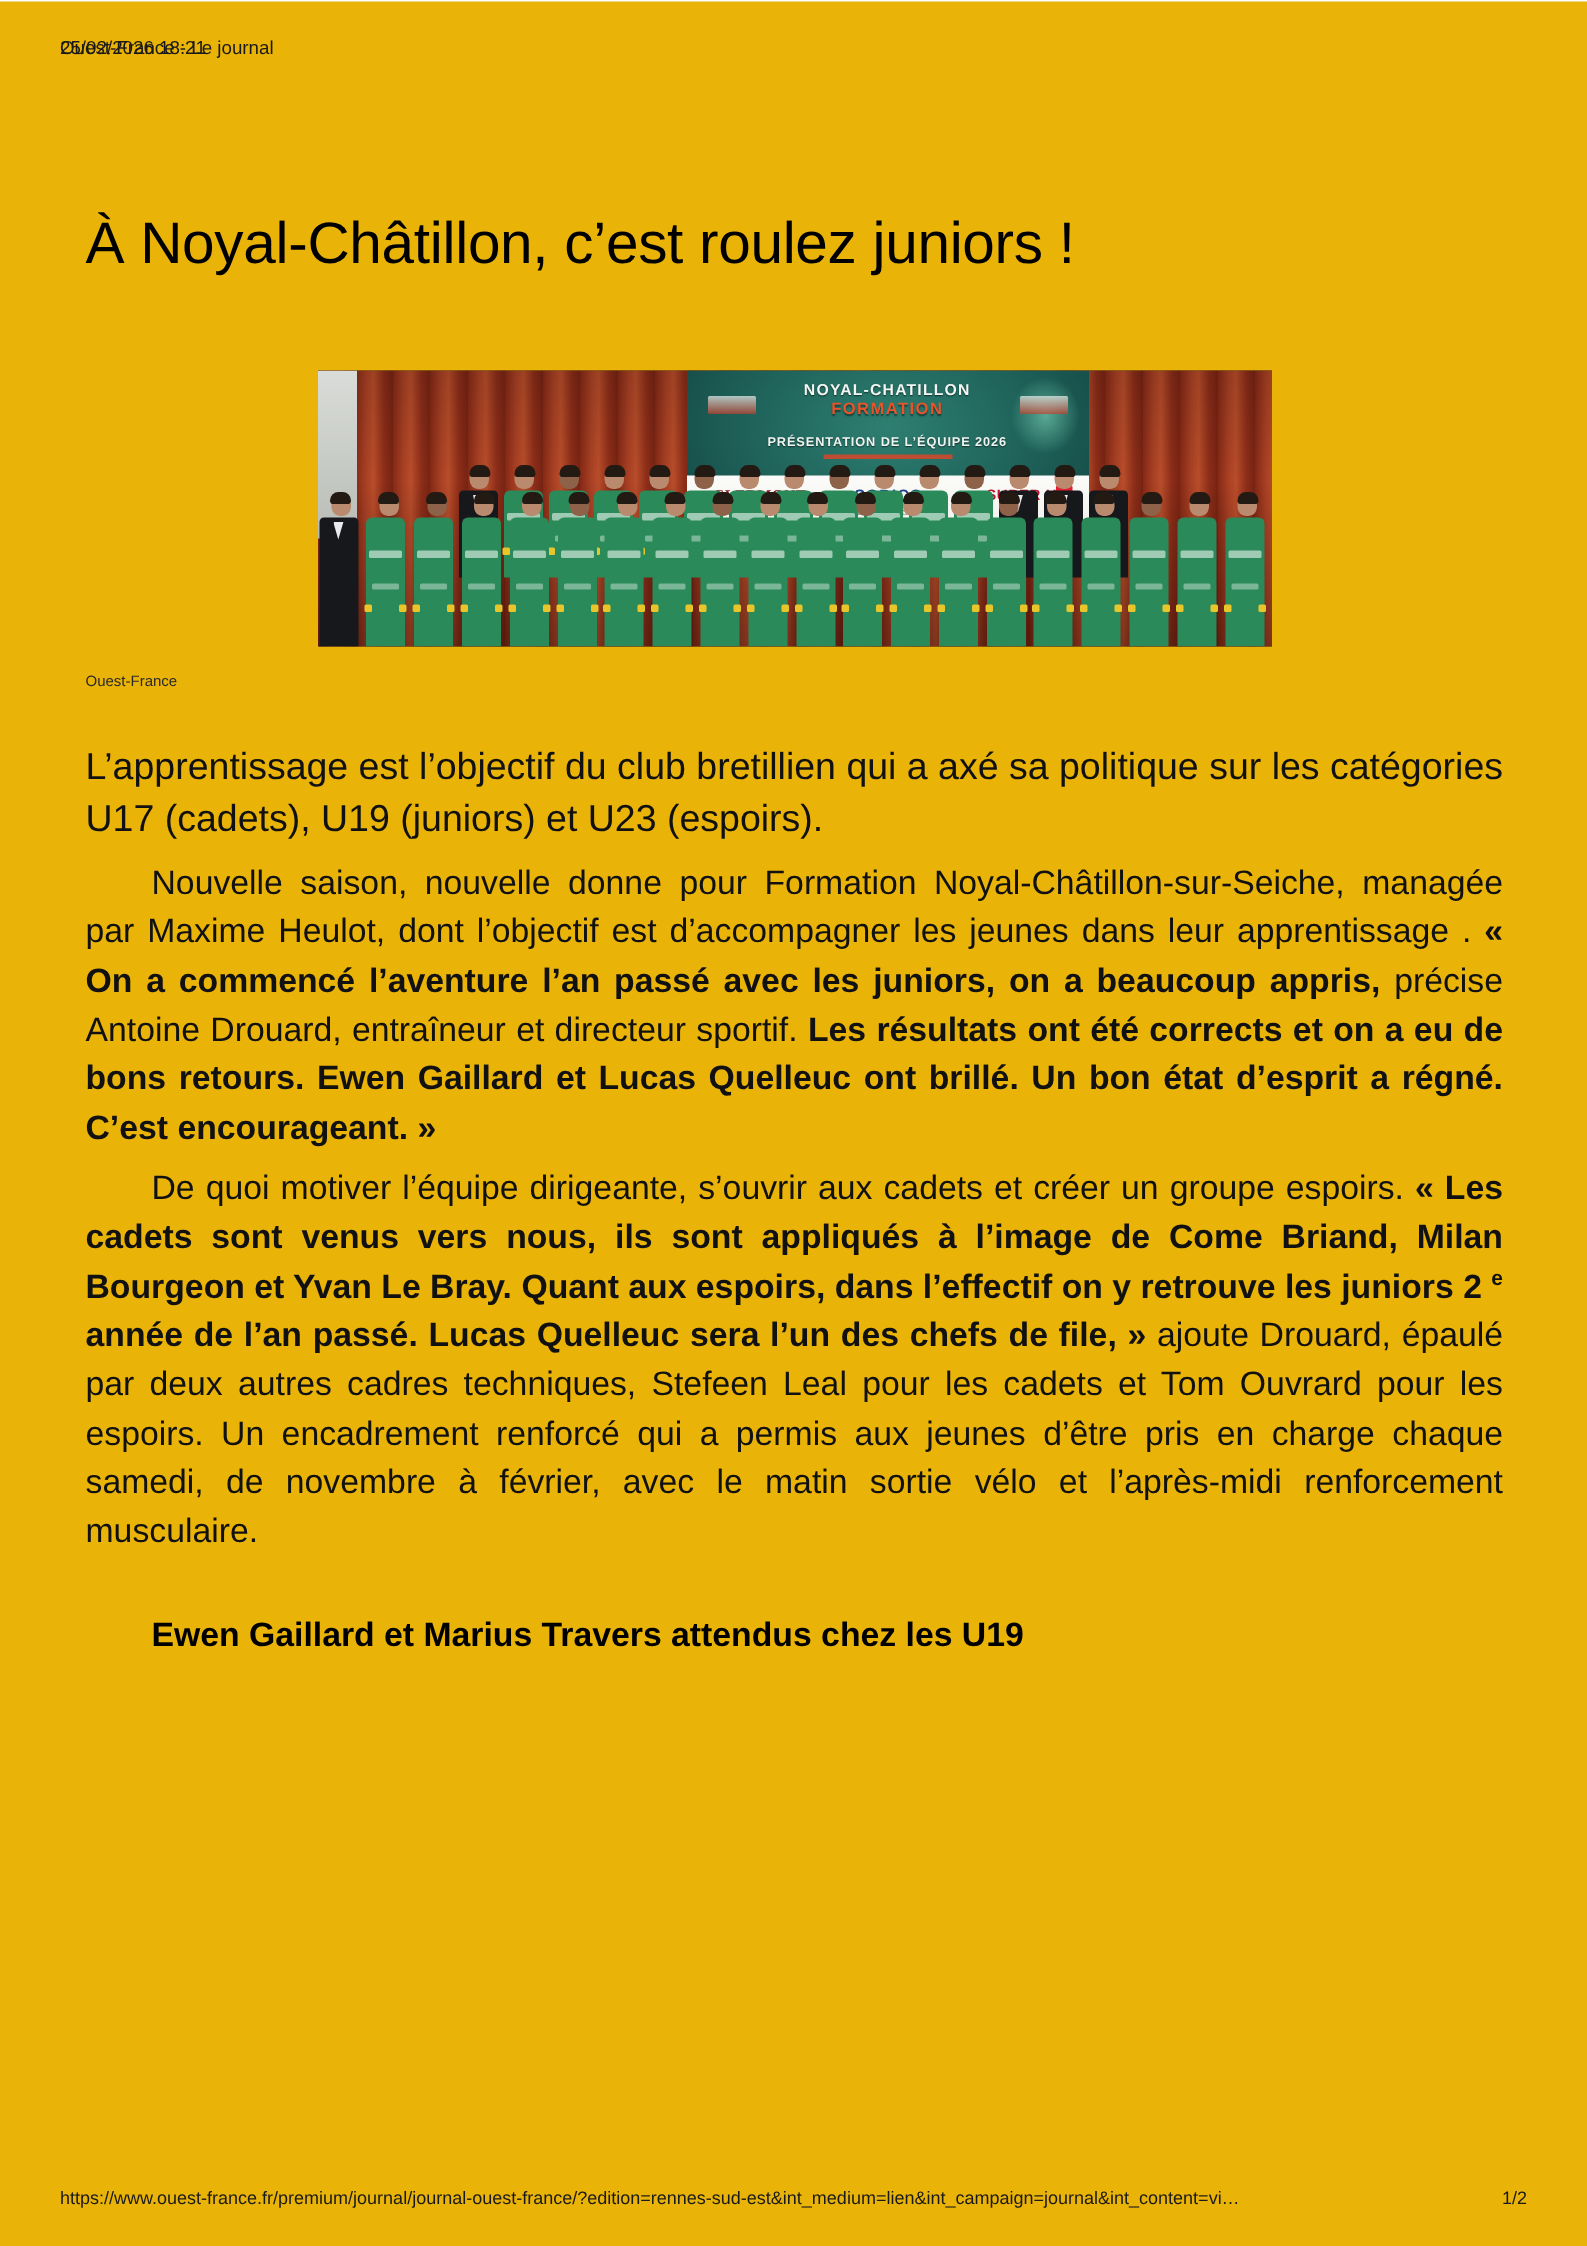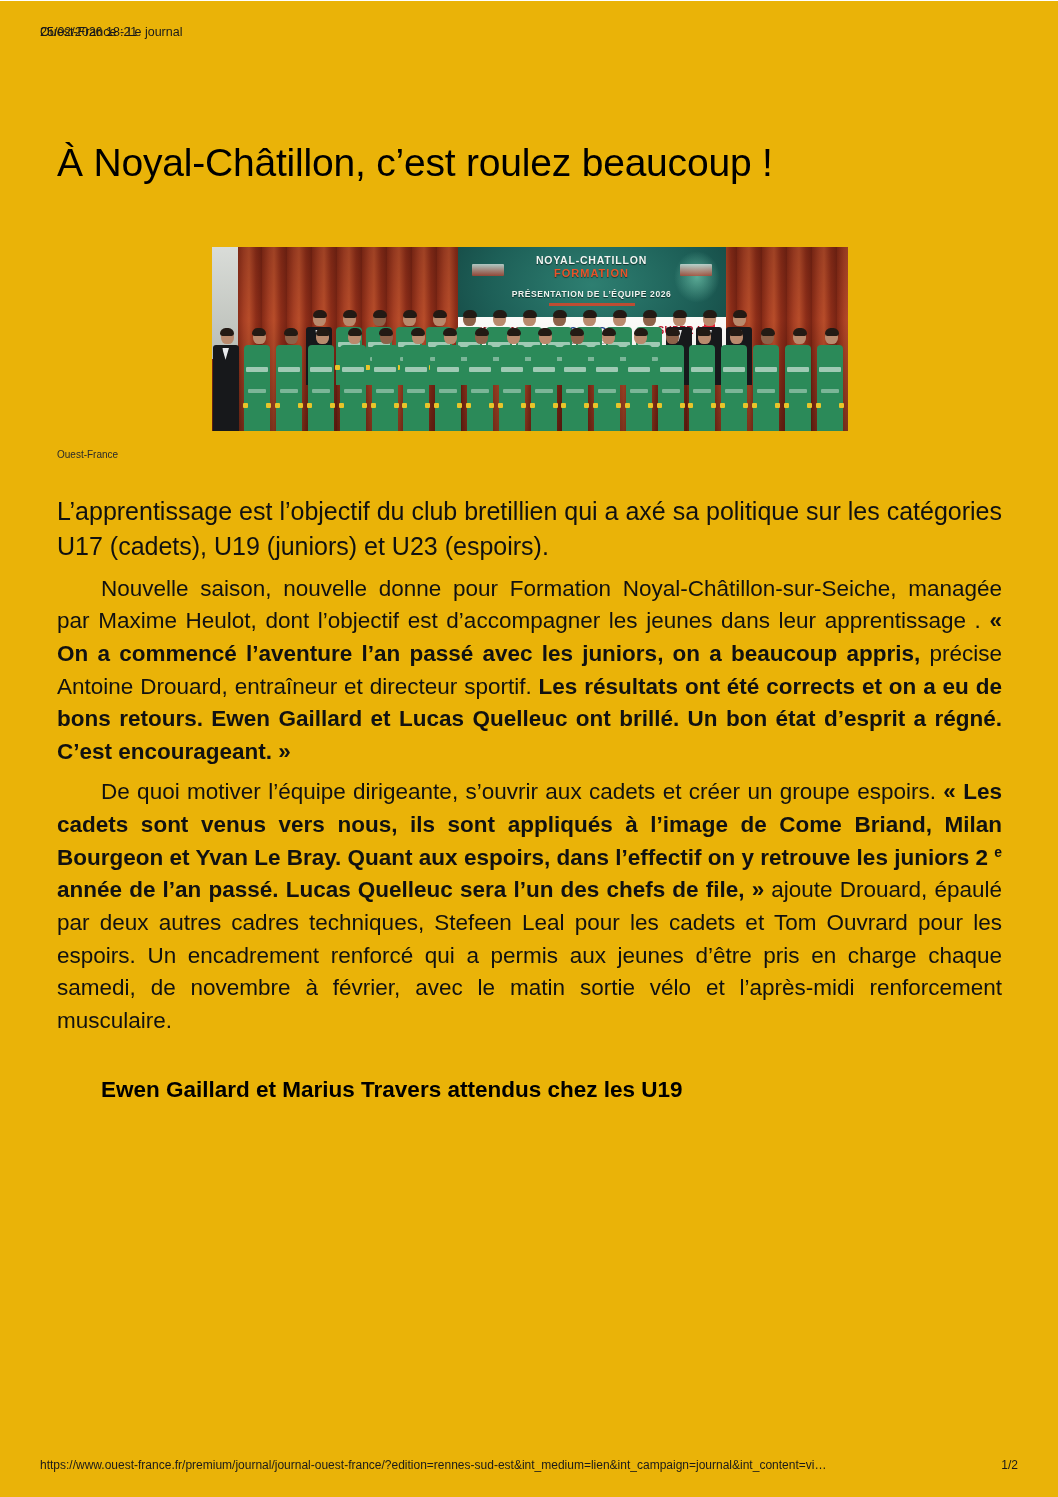--- a/index.html
+++ b/index.html
@@ -357,21 +357,21 @@
 
 <div class="page">
 
   <div class="print-header">
     <span class="ph-date">25/02/2026 18:21</span>
     <span class="ph-title">Ouest-France - Le journal</span>
   </div>
 
   <article class="article">
 
-    <h1 class="headline">À Noyal-Châtillon, c’est roulez beaucoup !</h1>
+    <h1 class="headline">À Noyal-Châtillon, c’est roulez juniors !</h1>
 
     <figure class="figure">
       <div class="photo-wrap">
         <div class="curtain"></div>
         <div class="wall-left"></div>
 
         <div class="screen">
           <div class="scr-glow"></div>
           <div class="corner-logo left"></div>
           <div class="corner-logo right"></div>

